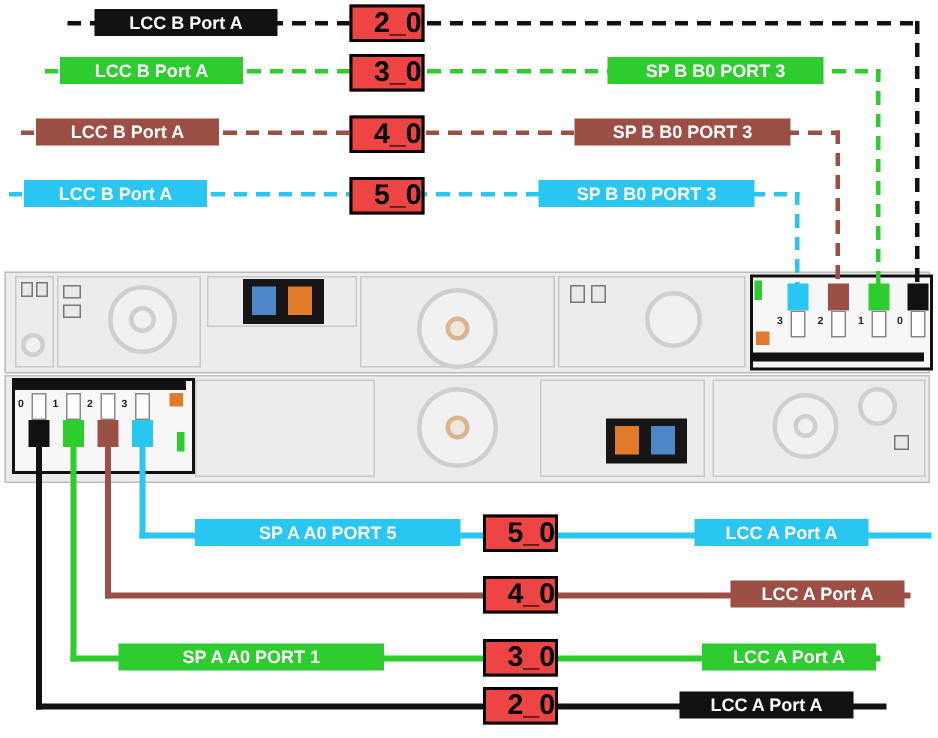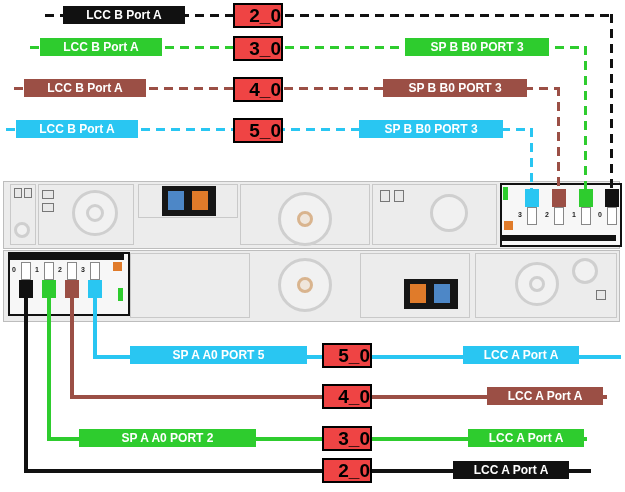--- a/index.html
+++ b/index.html
@@ -146,21 +146,21 @@
   <div class="num" style="left:322px;top:343px;">5_0</div>
   <div class="lbl" style="left: 463px; top: 346px; width: 116px; --c: #29c6f2;">LCC A Port A</div>
 
   <div class="vl" style="left: 70px; top: 290px; height: 109px; --c: #9b4f45;"></div>
   <div class="hl" style="left: 70px; top: 395px; width: 537px; --c: #9b4f45;"></div>
   <div class="num" style="left:322px;top:384px;">4_0</div>
   <div class="lbl" style="left: 487px; top: 387px; width: 116px; --c: #9b4f45;">LCC A Port A</div>
 
   <div class="vl" style="left: 47px; top: 290px; height: 151px; --c: #2ecc2e;"></div>
   <div class="hl" style="left: 47px; top: 437px; width: 540px; --c: #2ecc2e;"></div>
-  <div class="lbl" style="left: 79px; top: 429px; width: 177px; --c: #2ecc2e;">SP A A0 PORT 2</div>
+  <div class="lbl" style="left: 79px; top: 429px; width: 177px; --c: #2ecc2e;">SP A A0 PORT 1</div>
   <div class="num" style="left:322px;top:426px;">3_0</div>
   <div class="lbl" style="left: 468px; top: 429px; width: 116px; --c: #2ecc2e;">LCC A Port A</div>
 
   <div class="vl" style="left: 24px; top: 290px; height: 183px; --c: #111111;"></div>
   <div class="hl" style="left: 24px; top: 469px; width: 567px; --c: #111111;"></div>
   <div class="num" style="left:322px;top:458px;">2_0</div>
   <div class="lbl" style="left: 453px; top: 461px; width: 116px; --c: #111111;">LCC A Port A</div>
 
 </div>
 

